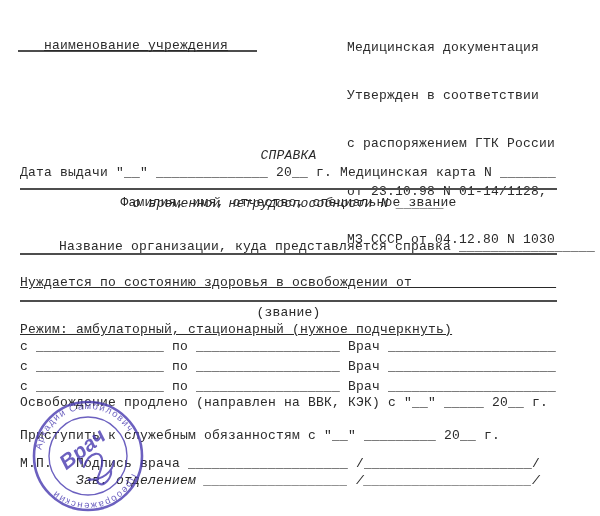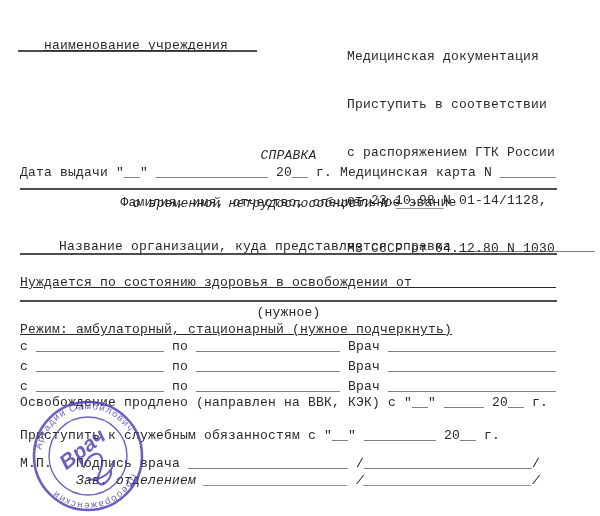--- a/index.html
+++ b/index.html
@@ -40,43 +40,43 @@
   .stamp text{font-family:"Liberation Sans","DejaVu Sans",sans-serif;}
 </style>
 </head>
 <body>
 
 <div class="page">
 
   <div class="rule" style="left:18px;top:42px;width:239px;"></div>
   <div class="line" style="left:44px;top:39px;text-decoration:underline;">наименование учреждения</div>
 
-  <div class="block" style="left:347px;top:17px;">
+  <div class="block" style="left:347px;top:8px;">
     <div>Медицинская документация</div>
-    <div>Приступить в соответствии</div>
+    <div>Утвержден в соответствии</div>
     <div>с распоряжением ГТК России</div>
     <div>от 23.10.98 N 01-14/1128,</div>
     <div>МЗ СССР от 04.12.80 N 1030</div>
   </div>
 
   <div class="block col centered" style="top:116px;font-style:italic;">
     <div>СПРАВКА</div>
     <div>о временной нетрудоспособности N ______</div>
   </div>
 
   <div class="line col" style="top:166px;">Дата выдачи "__" ______________ 20__ г. Медицинская карта N _______</div>
   <div class="rule col" style="top:180px;"></div>
   <div class="line col centered" style="top:196px;text-align:center;">Фамилия, имя, отчество, специальное звание</div>
 
   <div class="line col" style="top:240px;margin-left:39px;">Название организации, куда представляется справка _________________</div>
   <div class="rule col" style="top:245px;"></div>
 
   <div class="line col" style="top:276px;text-decoration:underline;">Нуждается по состоянию здоровья в освобождении от _________________</div>
   <div class="rule col" style="top:292px;"></div>
-  <div class="line col centered" style="top:306px;">(нужное)</div>
+  <div class="line col centered" style="top:306px;">(звание)</div>
 
   <div class="line col" style="top:323px;text-decoration:underline;">Режим: амбулаторный, стационарный (нужное подчеркнуть)</div>
   <div class="line col" style="top:340px;">с ________________ по __________________ Врач _____________________</div>
   <div class="line col" style="top:360px;">с ________________ по __________________ Врач _____________________</div>
   <div class="line col" style="top:380px;">с ________________ по __________________ Врач _____________________</div>
 
   <div class="line col" style="top:396px;">Освобождение продлено (направлен на ВВК, КЭК) с "__" _____ 20__ г.</div>
   <div class="line col" style="top:429px;">Приступить к служебным обязанностям с "__" _________ 20__ г.</div>
 
   <div class="line col" style="top:457px;">М.П.   Подпись врача ____________________ /_____________________/</div>

